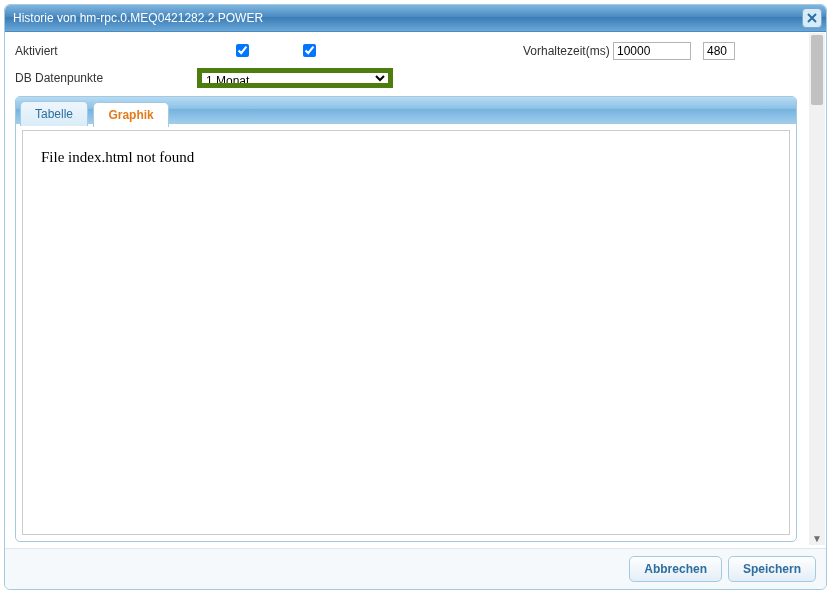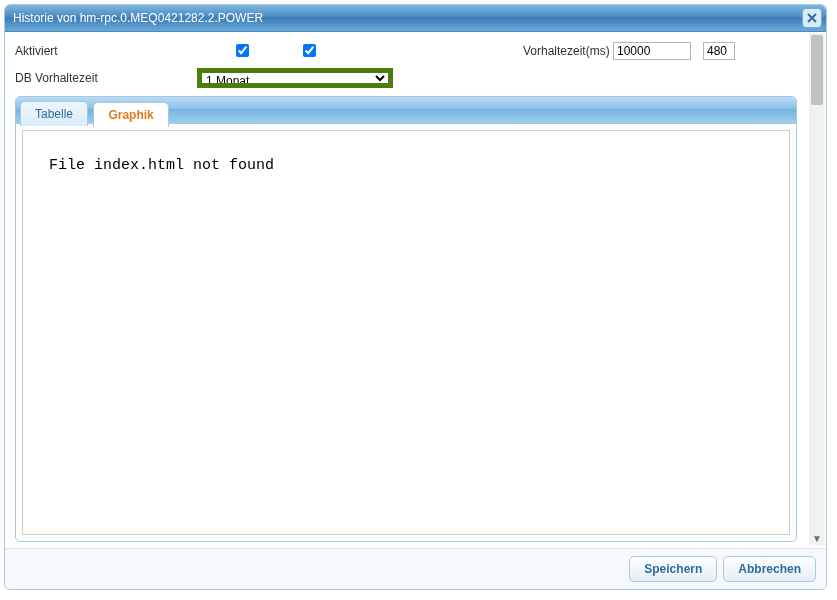--- a/index.html
+++ b/index.html
@@ -19,21 +19,21 @@
   input.deb{width:78px}
   input.minpts{width:32px}
   select{border:5px solid #4d7c0f;height:20px;font-size:12px;background:#fff;width:196px}
   .right{justify-self:end;white-space:nowrap}
   .tabwrap{border:1px solid #a6c9e2;border-radius:5px;background:#fff;margin-right:19px;height:446px;box-sizing:border-box;overflow:hidden}
   .tabbar{background:linear-gradient(to bottom,#b7dbf3 0%,#8cc1e7 45%,#74b2dd 46%,#9fcdee 100%);padding:4px 4px 0 4px;border-bottom:1px solid #a6c9e2;height:27px;box-sizing:border-box}
   .tab{display:inline-block;padding:5px 14px 5px 14px;border:1px solid #a6c9e2;border-bottom:none;border-radius:5px 5px 0 0;margin-right:2px;font-size:12px;cursor:pointer;position:relative;top:0}
   .tab.inactive{background:linear-gradient(to bottom,#eef6fc,#d9ecf8);color:#2e6e9e}
   .tab.active{background:#fff;color:#e27b1e;font-weight:bold;top:1px}
   .tabcontent{padding:6px;height:calc(100% - 27px);box-sizing:border-box}
-  .inner{border:1px solid #ccc;height:100%;box-sizing:border-box;padding:26px;font-family:Liberation Mono, monospace;font-size:15px;color:#000}
+  .inner{border:1px solid #ccc;height:100%;box-sizing:border-box;padding:18px;font-family:Liberation Serif, serif;font-size:15px;color:#000}
   .footer{position:absolute;left:0;right:0;bottom:0;height:40px;border-top:1px solid #dce7ef;background:#f6f9fc;display:flex;justify-content:flex-end;align-items:center;padding:0 10px;gap:6px;border-radius:0 0 5px 5px}
   .btn{border:1px solid #a6c9e2;border-radius:5px;background:linear-gradient(to bottom,#fefefe,#e4eef7);color:#2e6e9e;font-weight:bold;font-size:12px;padding:5px 14px;cursor:pointer}
 </style>
 </head>
 <body>
 
 <div class="dialog">
 
   <div class="titlebar">
     <span>Historie von hm-rpc.0.MEQ0421282.2.POWER</span>
@@ -49,21 +49,21 @@
     <div class="fields">
       <label>Aktiviert</label>
       <input type="checkbox" checked="" style="">
       <div><input type="checkbox" checked="" style=""></div>
       <div class="right">
         <label>Vorhaltezeit(ms)</label>
         <input type="text" class="deb" value="10000" style="">
       </div>
 
       <div><input type="text" class="minpts" value="480" style=""></div>
-      <label>DB Vorhaltezeit</label>
+      <label>DB Datenpunkte</label>
       <div>
         <select>
           <option>1 Monat</option>
         </select>
       </div>
       <div></div>
     </div>
 
     <div class="tabwrap">
       <div class="tabbar">
@@ -79,17 +79,17 @@
 
   </div>
 
   <div class="scrollbar">
     <div class="arrow up">▲</div>
     <div class="thumb"></div>
     <div class="arrow down">▼</div>
   </div>
 
   <div class="footer">
+    <button class="btn">Abbrechen</button>
     <button class="btn">Speichern</button>
-    <button class="btn">Abbrechen</button>
   </div>
 
 </div>
 
 </body></html>

